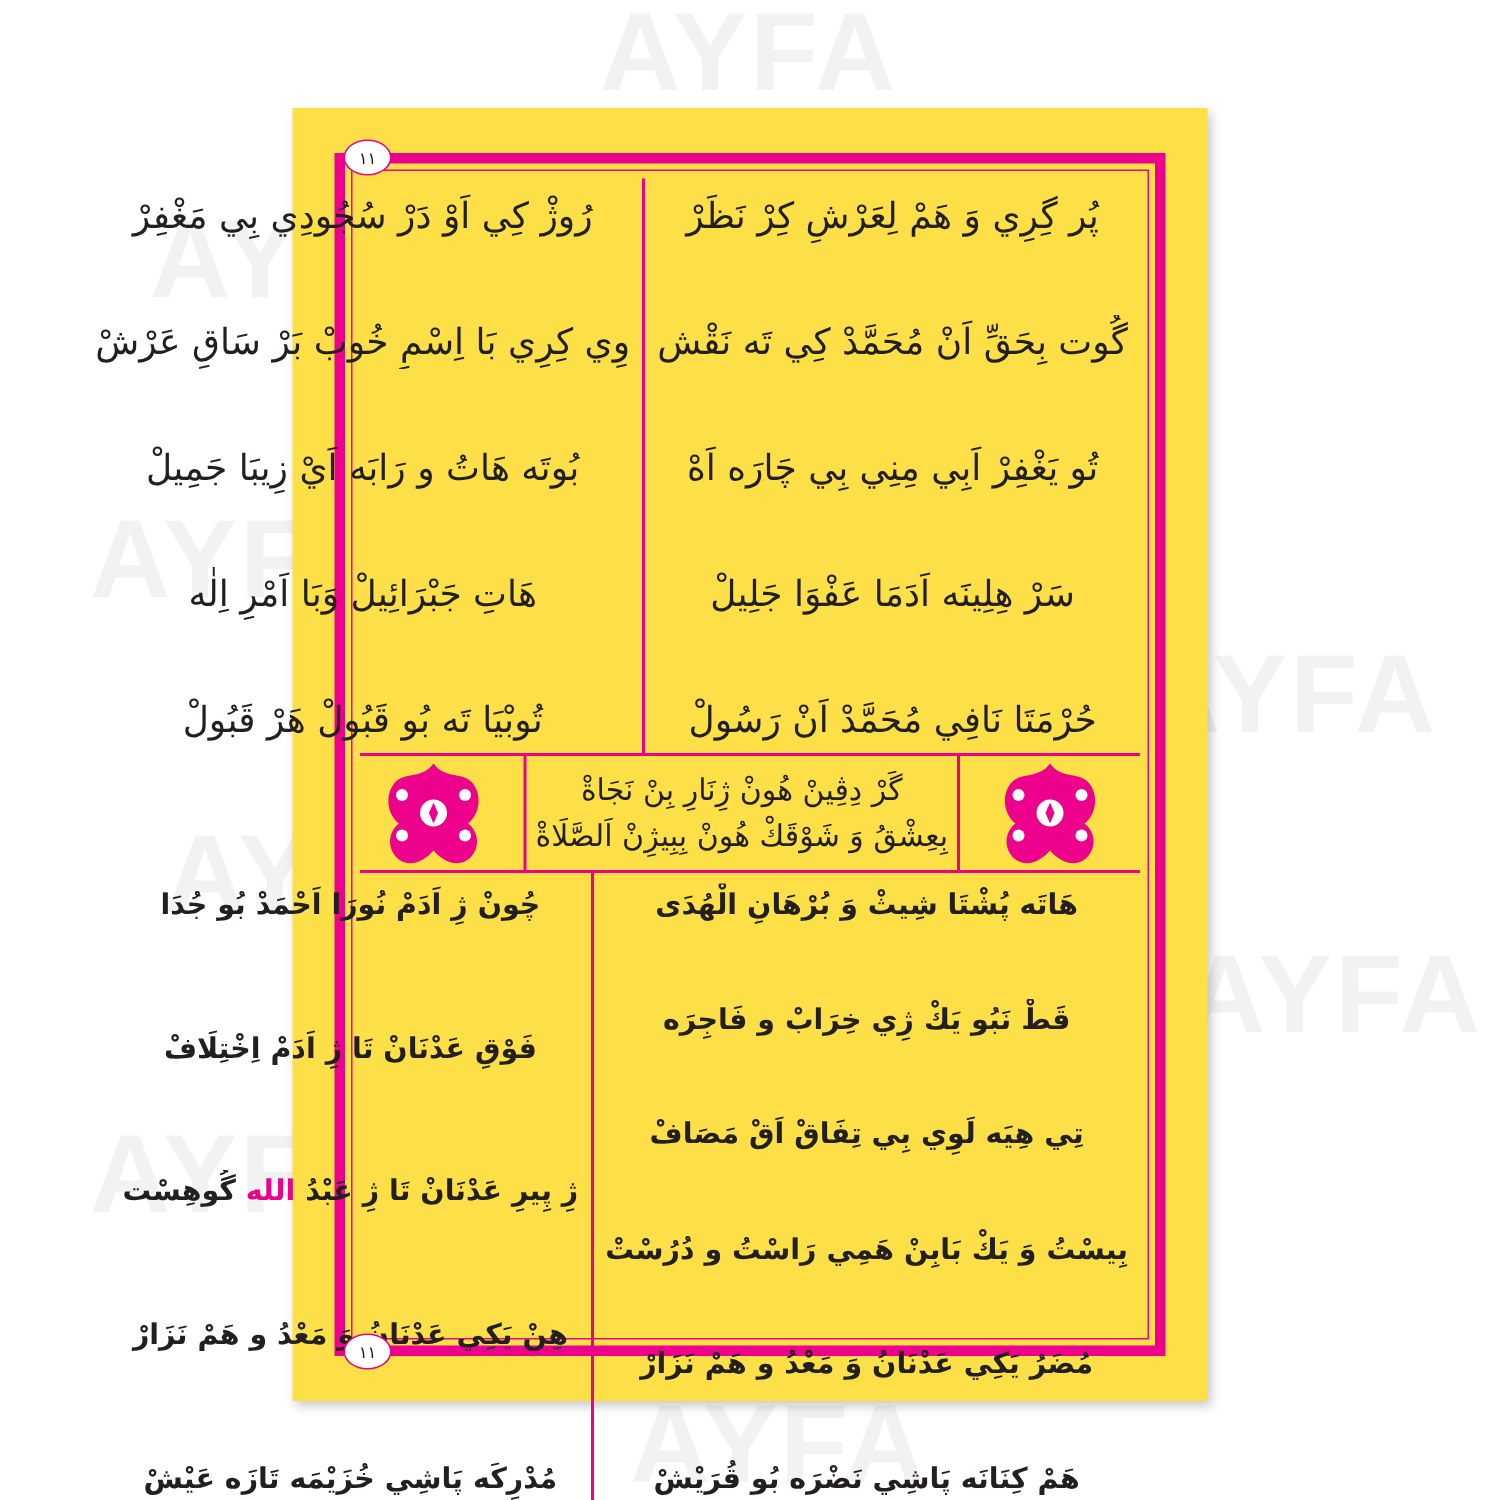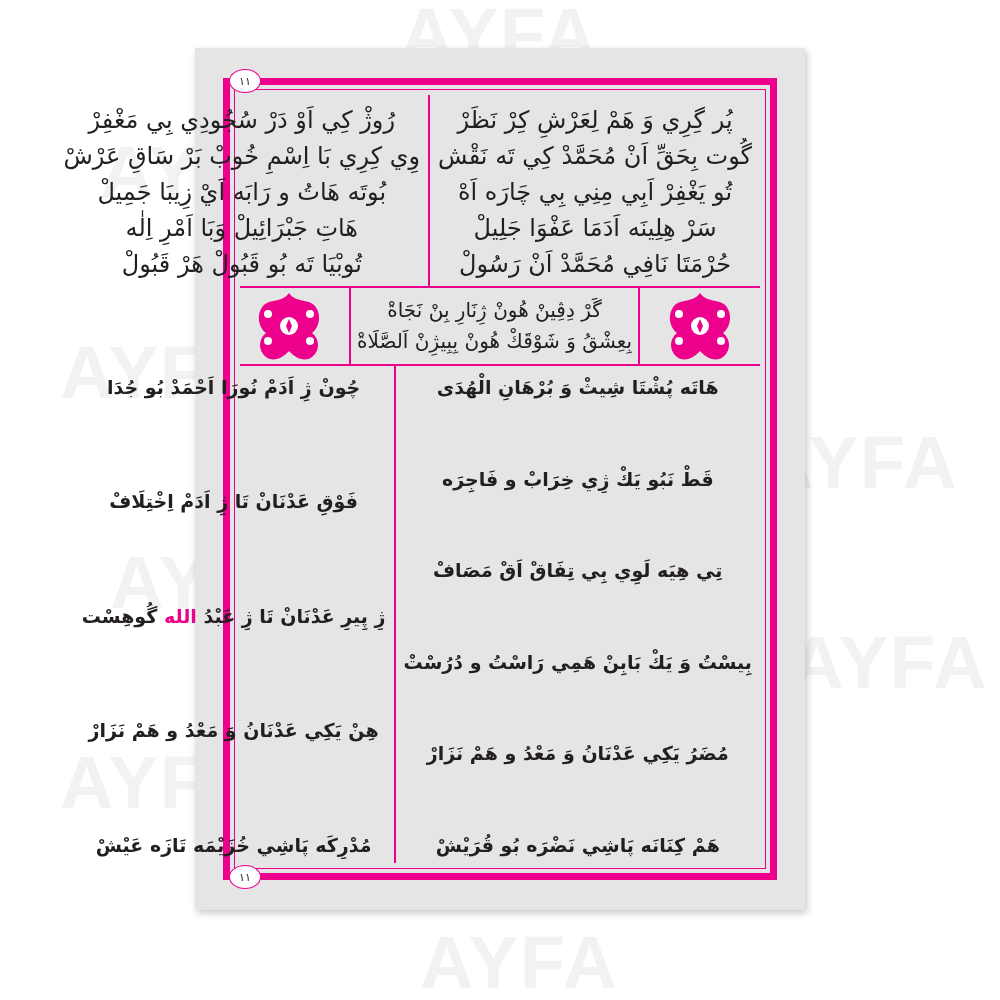--- a/index.html
+++ b/index.html
@@ -37,24 +37,24 @@
   .wm-4 { top: 540px; left: 110px; font-size: 74px; }
   .wm-5 { top: 740px; left: 60px;  font-size: 74px; }
   .wm-6 { top: 920px; left: 420px; font-size: 74px; }
   .wm-7 { top: 420px; left: 760px; font-size: 74px; }
   .wm-8 { top: 620px; left: 790px; font-size: 74px; }
 
   
   .page-sheet {
     position: absolute;
     left: 195px;
-    top: 48px;
+    top: 72px;
     width: 610px;
     height: 862px;
-    background: #e5e5e5;
+    background: #fde047;
     box-shadow: 2px 3px 7px rgba(0,0,0,0.22);
     z-index: 1;
   }
 
   .page-inner {
     position: absolute;
     left: 28px;
     top: 30px;
     right: 28px;
     bottom: 30px;
@@ -100,21 +100,21 @@
   }
   .block-top { flex: 0 0 auto; }
   .col {
     flex: 1 1 50%;
     box-sizing: border-box;
     padding: 7px 8px 4px 8px;
     display: flex;
     flex-direction: column;
     justify-content: space-between;
   }
-  .col-right { border-left: 2px solid #ec008c; }
+  .col-right { border-left: 2px solid #ec008c; gap: 48px; }
 
   .divider-h {
     height: 2px;
     background: #ec008c;
     flex: 0 0 auto;
   }
 
   .line {
     direction: rtl;
     text-align: center;

